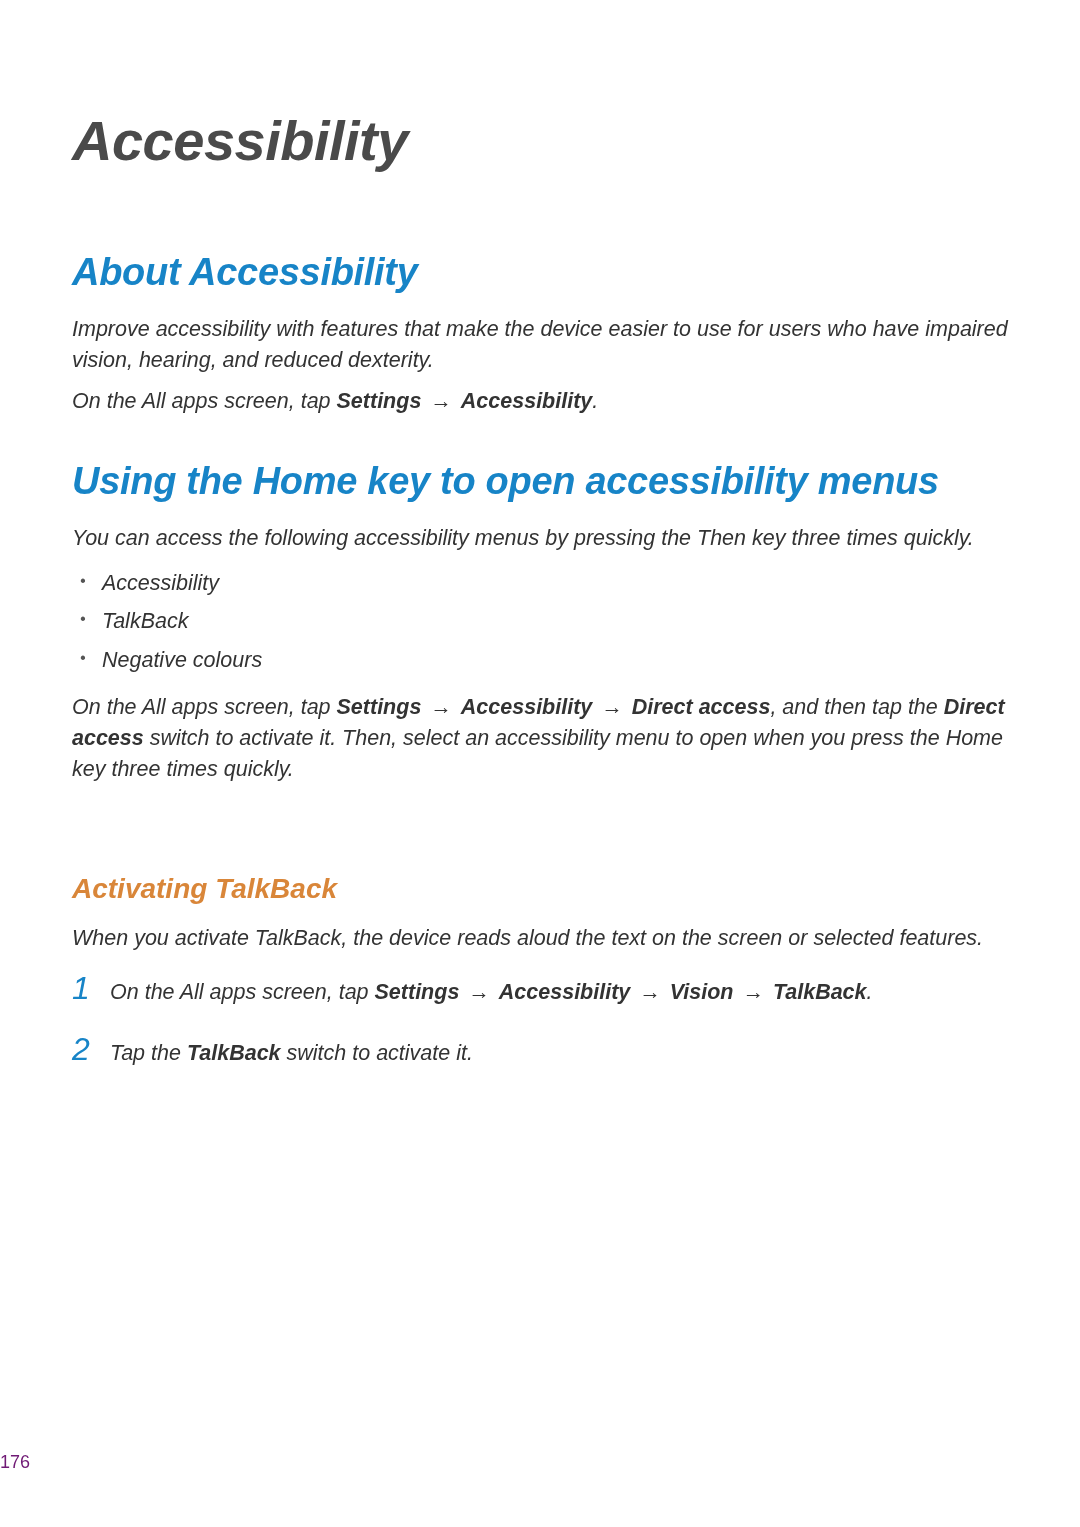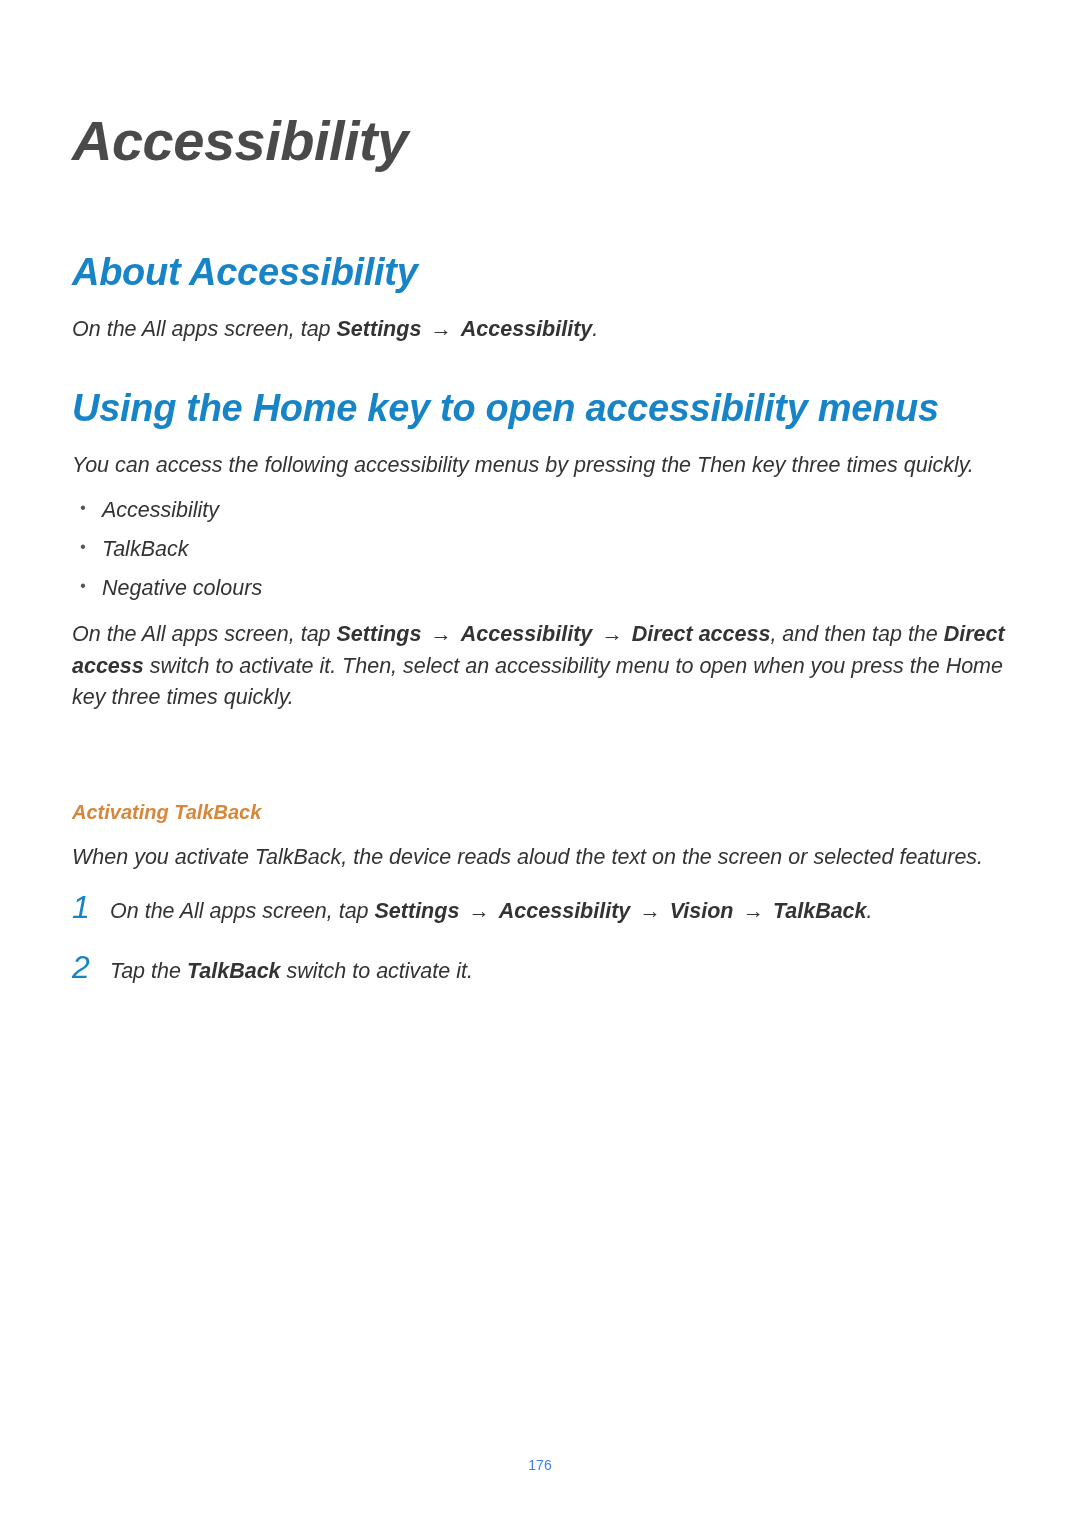--- a/index.html
+++ b/index.html
@@ -23,21 +23,21 @@
     margin-bottom: 78px;
   }
   h2.section-heading {
     font-size: 38px;
     font-weight: 700;
     color: #1784c7;
     margin-bottom: 20px;
     letter-spacing: -0.3px;
   }
   h3.subsection-heading {
-    font-size: 20px;
+    font-size: 28px;
     font-weight: 700;
     color: #d98639;
     margin-bottom: 18px;
     margin-top: 6px;
   }
   p.body {
     font-size: 21.5px;
     line-height: 1.45;
     color: #333;
     margin-bottom: 10px;
@@ -85,34 +85,35 @@
   }
   ol.steps .step-text {
     font-size: 21.5px;
     line-height: 1.45;
     color: #333;
   }
   .page-number {
     position: absolute;
     bottom: 54px;
     left: 0; right: 0;
-    text-align: center;
-    font-size: 14px;
-    color: #3b82f6;
+    text-align: left;
+    font-size: 18px;
+    color: #701a75;
   }
 </style>
 </head>
 <body>
 
 <div class="page">
 
   <h1 class="page-title">Accessibility</h1>
 
   <div class="section-gap">
     <h2 class="section-heading">About Accessibility</h2>
+    <p class="body">Improve accessibility with features that make the device easier to use for users who have impaired vision, hearing, and reduced dexterity.</p>
     <p class="body">
       <span>On the All apps screen, tap </span><span class="bold">Settings</span><span class="arrow"> → </span><span class="bold">Accessibility</span><span>.</span>
     </p>
   </div>
 
   <div class="section-gap-lg">
     <h2 class="section-heading">Using the Home key to open accessibility menus</h2>
     <p class="body">You can access the following accessibility menus by pressing the Then key three times quickly.</p>
     <ul class="bullets">
       <li>Accessibility</li>

